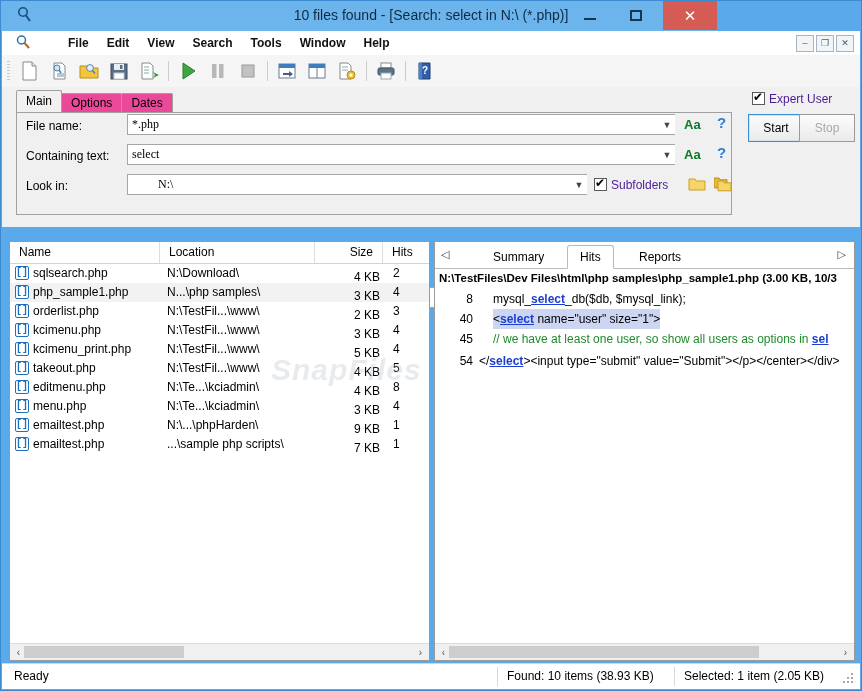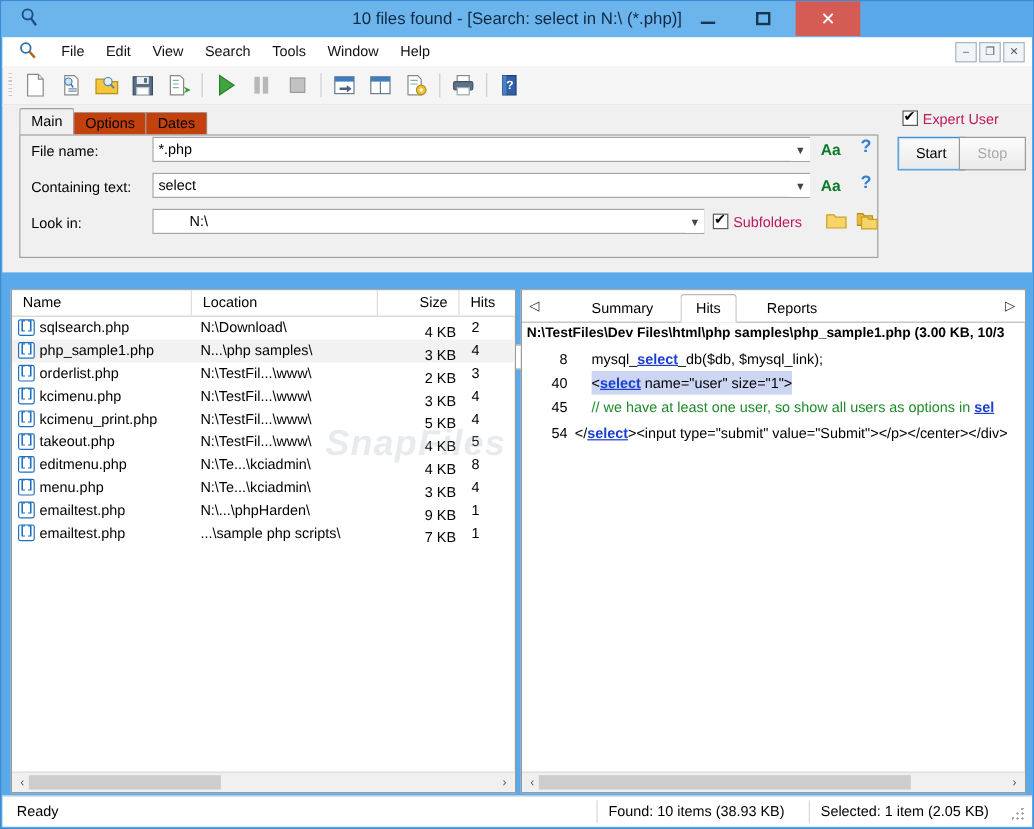--- a/index.html
+++ b/index.html
@@ -43,21 +43,21 @@
   .glyph-max{display:block;width:12px;height:11px;border:2px solid #163754;box-sizing:border-box;}
   
   .menubar{
     position:absolute;left:1px;top:30px;width:858px;height:24px;
     background:#ffffff;border-bottom:1px solid #d8d8d8;
   }
   .menu-search-icon{
     position:absolute;left:12px;top:3px;width:18px;height:18px;
     color:#2a6fad;font-size:14px;line-height:18px;text-align:center;
   }
-  .menu-items{position:absolute;left:40px;top:0;height:24px;display:flex;align-items:flex-end;}
+  .menu-items{position:absolute;left:57px;top:0;height:24px;display:flex;align-items:flex-end;font-weight:bold;}
   .menu-item{padding:0 9px;height:24px;line-height:24px;color:#111;font-size:12px;cursor:default;}
   .mdi-buttons{position:absolute;right:6px;top:4px;display:flex;gap:2px;}
   .mdi-btn{
     width:16px;height:15px;border:1px solid #a6b4c4;background:#f2f5f8;
     display:flex;align-items:center;justify-content:center;
     font-size:9px;color:#4a5a6a;line-height:1;
   }
   
   .toolbar{
     position:absolute;left:1px;top:54px;width:858px;height:32px;
@@ -70,50 +70,50 @@
   .tool svg{display:block;}
   .tsep{width:1px;height:20px;background:#cdcdcd;margin:0 4px;}
   
   .searchpanel{
     position:absolute;left:1px;top:86px;width:858px;height:140px;
     background:#f0f0f0;
   }
   .tabstrip{position:absolute;left:14px;top:6px;height:20px;display:flex;align-items:flex-end;}
   .ftab{
     height:19px;line-height:19px;padding:0 9px;font-size:12px;color:#000;
-    border:1px solid #9f9f9f;border-bottom:none;background:#c2410c;
+    border:1px solid #9f9f9f;border-bottom:none;background:#ec4899;
     margin-right:-1px;border-radius:2px 2px 0 0;
   }
   .ftab.active{background:#f0f0f0;height:21px;line-height:21px;font-weight:normal;border-bottom:1px solid #f0f0f0;}
   .fieldbox{
     position:absolute;left:14px;top:25px;width:716px;height:103px;
     border:1px solid #a0a0a0;background:#f0f0f0;box-sizing:border-box;
   }
   .frow-label{position:absolute;left:24px;font-size:12px;color:#000;}
   .inp{
     position:absolute;box-sizing:border-box;height:21px;
     border:1px solid #a6a6a6;background:#fff;font-size:12px;
-    font-family:Liberation Sans, sans-serif;color:#000;
+    font-family:Liberation Serif, serif;color:#000;
     padding:0 4px;line-height:19px;
   }
   .combo-arrow{
     position:absolute;width:16px;height:19px;display:flex;align-items:center;justify-content:center;
     font-size:9px;color:#444;background:#fff;
   }
   .aa{position:absolute;color:#0a7a28;font-weight:bold;font-size:13px;}
   .qm{position:absolute;color:#2f7ed8;font-weight:bold;font-size:15px;}
   .chk{
     position:absolute;width:13px;height:13px;border:1px solid #5a5a5a;background:#fff;
     box-sizing:border-box;
   }
   .chk::after{
     content:"✔";position:absolute;left:0px;top:-3px;font-size:12px;color:#000;
     font-family:"DejaVu Sans",sans-serif;
   }
-  .chklabel{position:absolute;font-size:12px;color:#be185d;}
+  .chklabel{position:absolute;font-size:12px;color:#4c1d95;}
   .smallbtn{
     position:absolute;box-sizing:border-box;height:20px;border:1px solid #9a9a9a;
     background:linear-gradient(#fbfbfb,#e6e6e6);font-size:12px;color:#000;
     display:flex;align-items:center;justify-content:center;
   }
   .startstop{
     position:absolute;box-sizing:border-box;width:56px;height:28px;
     border:1px solid #9a9a9a;background:linear-gradient(#fcfcfc,#eaeaea);
     font-size:12px;display:flex;align-items:center;justify-content:center;color:#000;
   }

